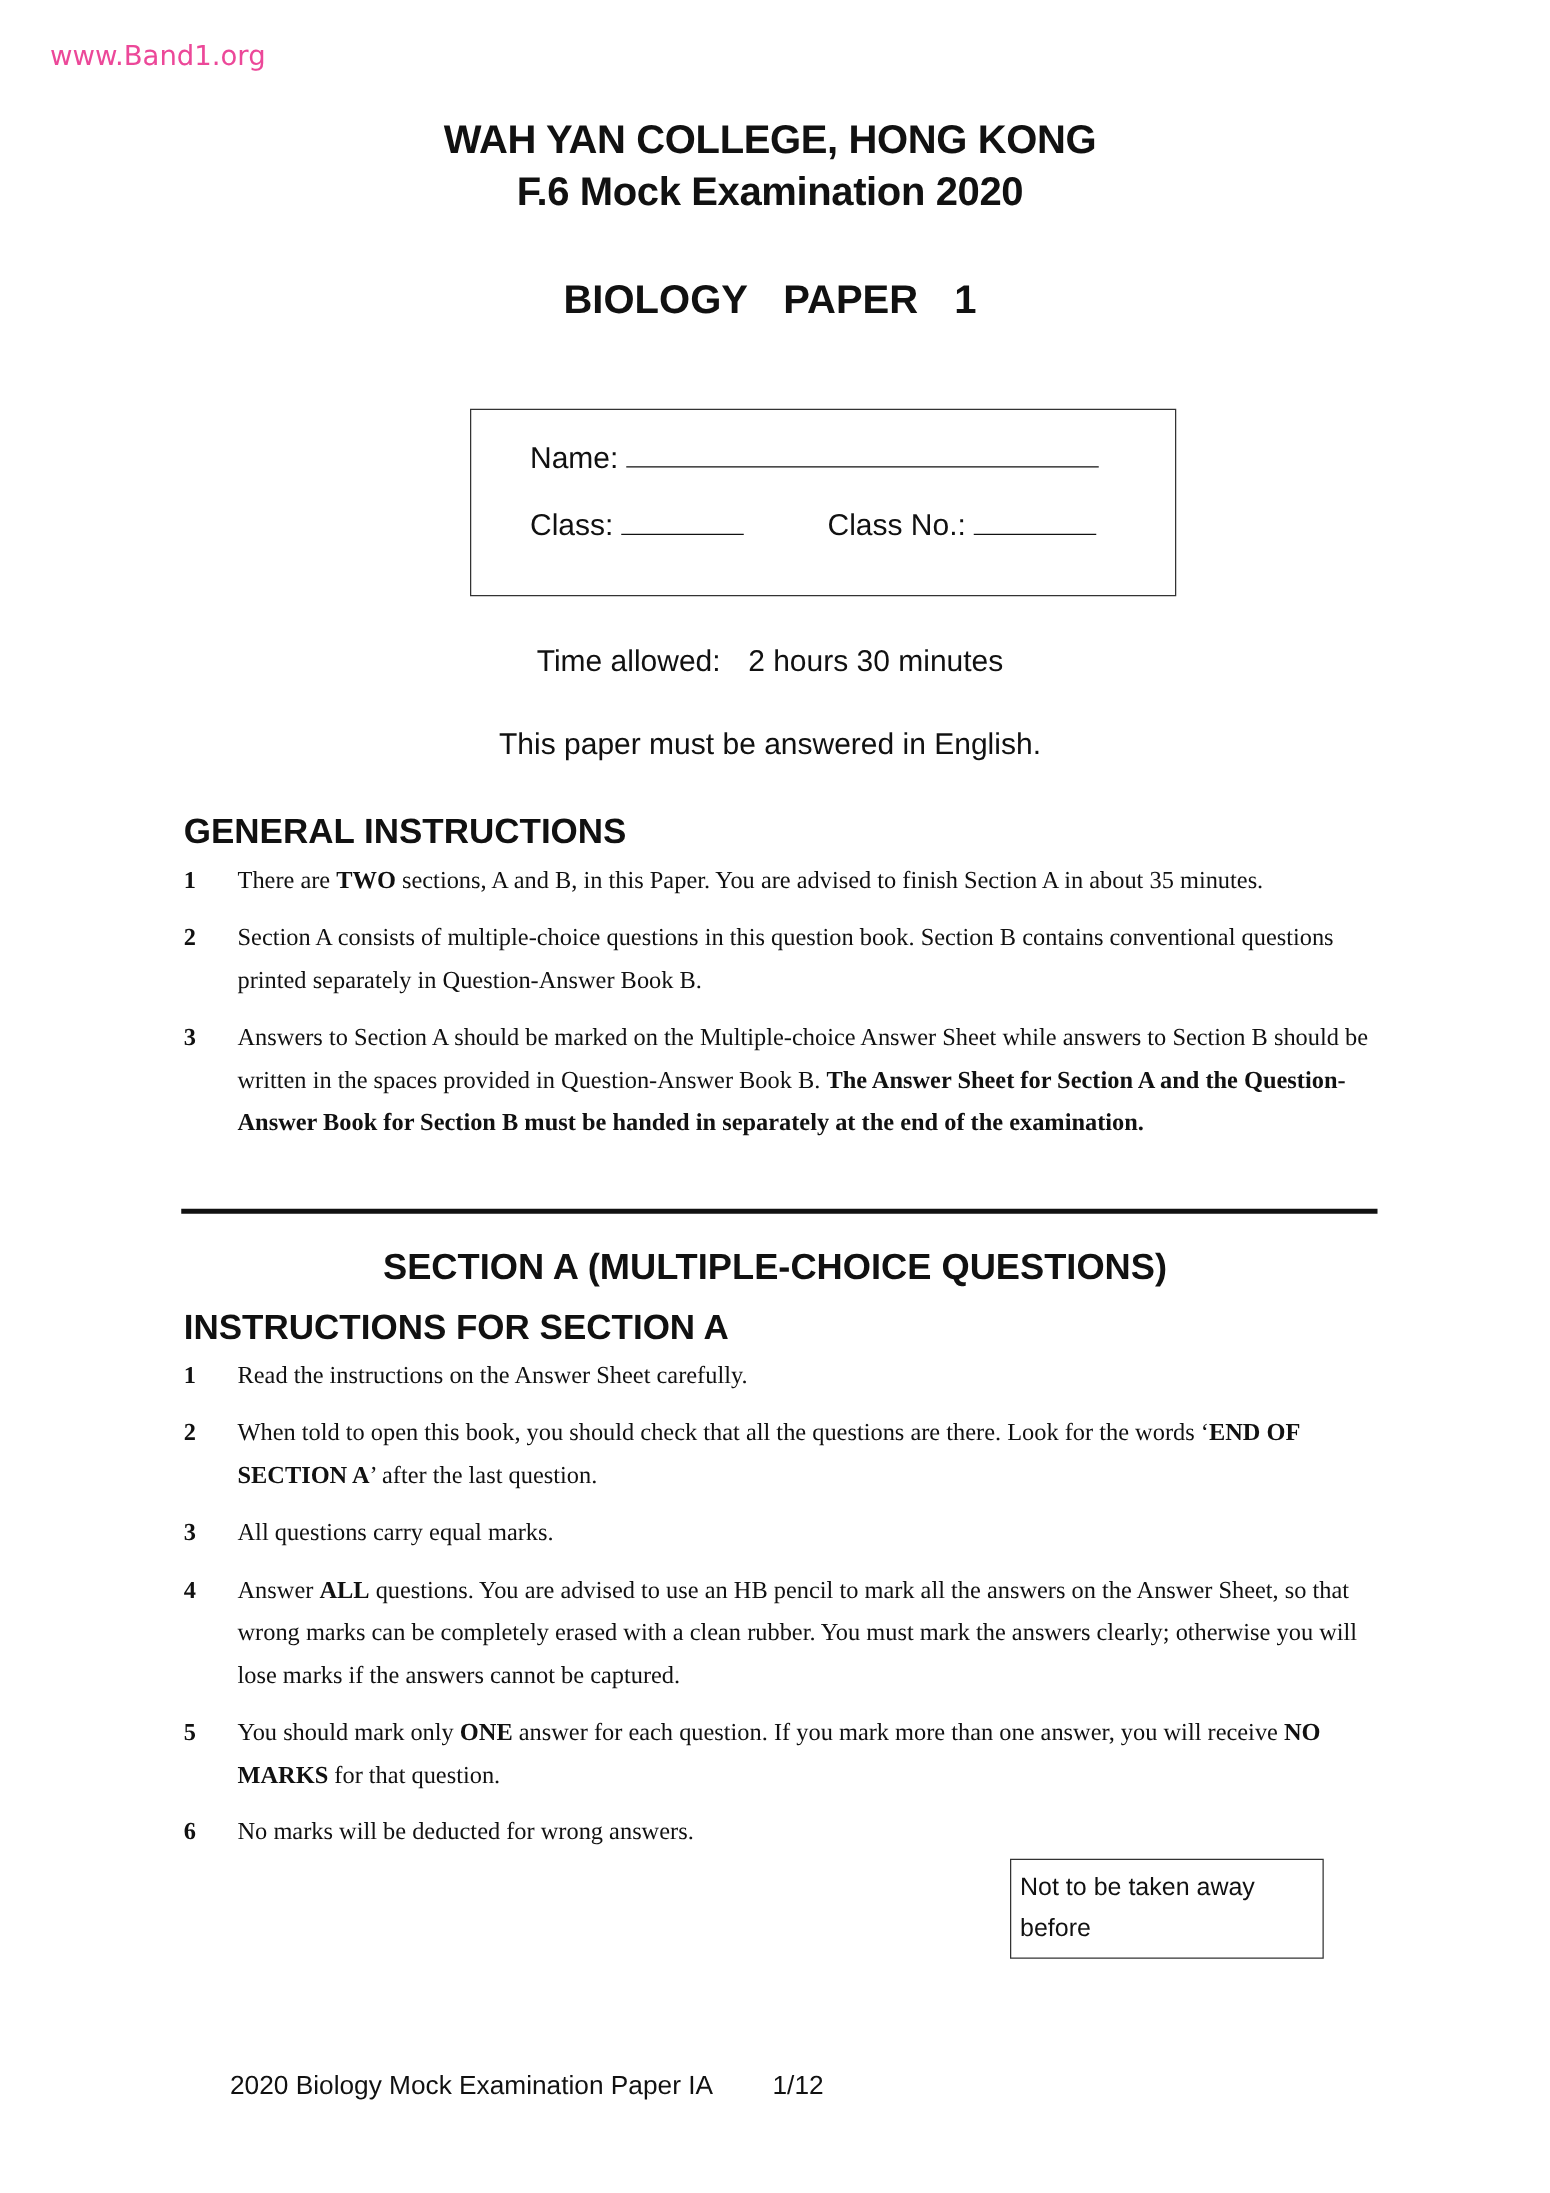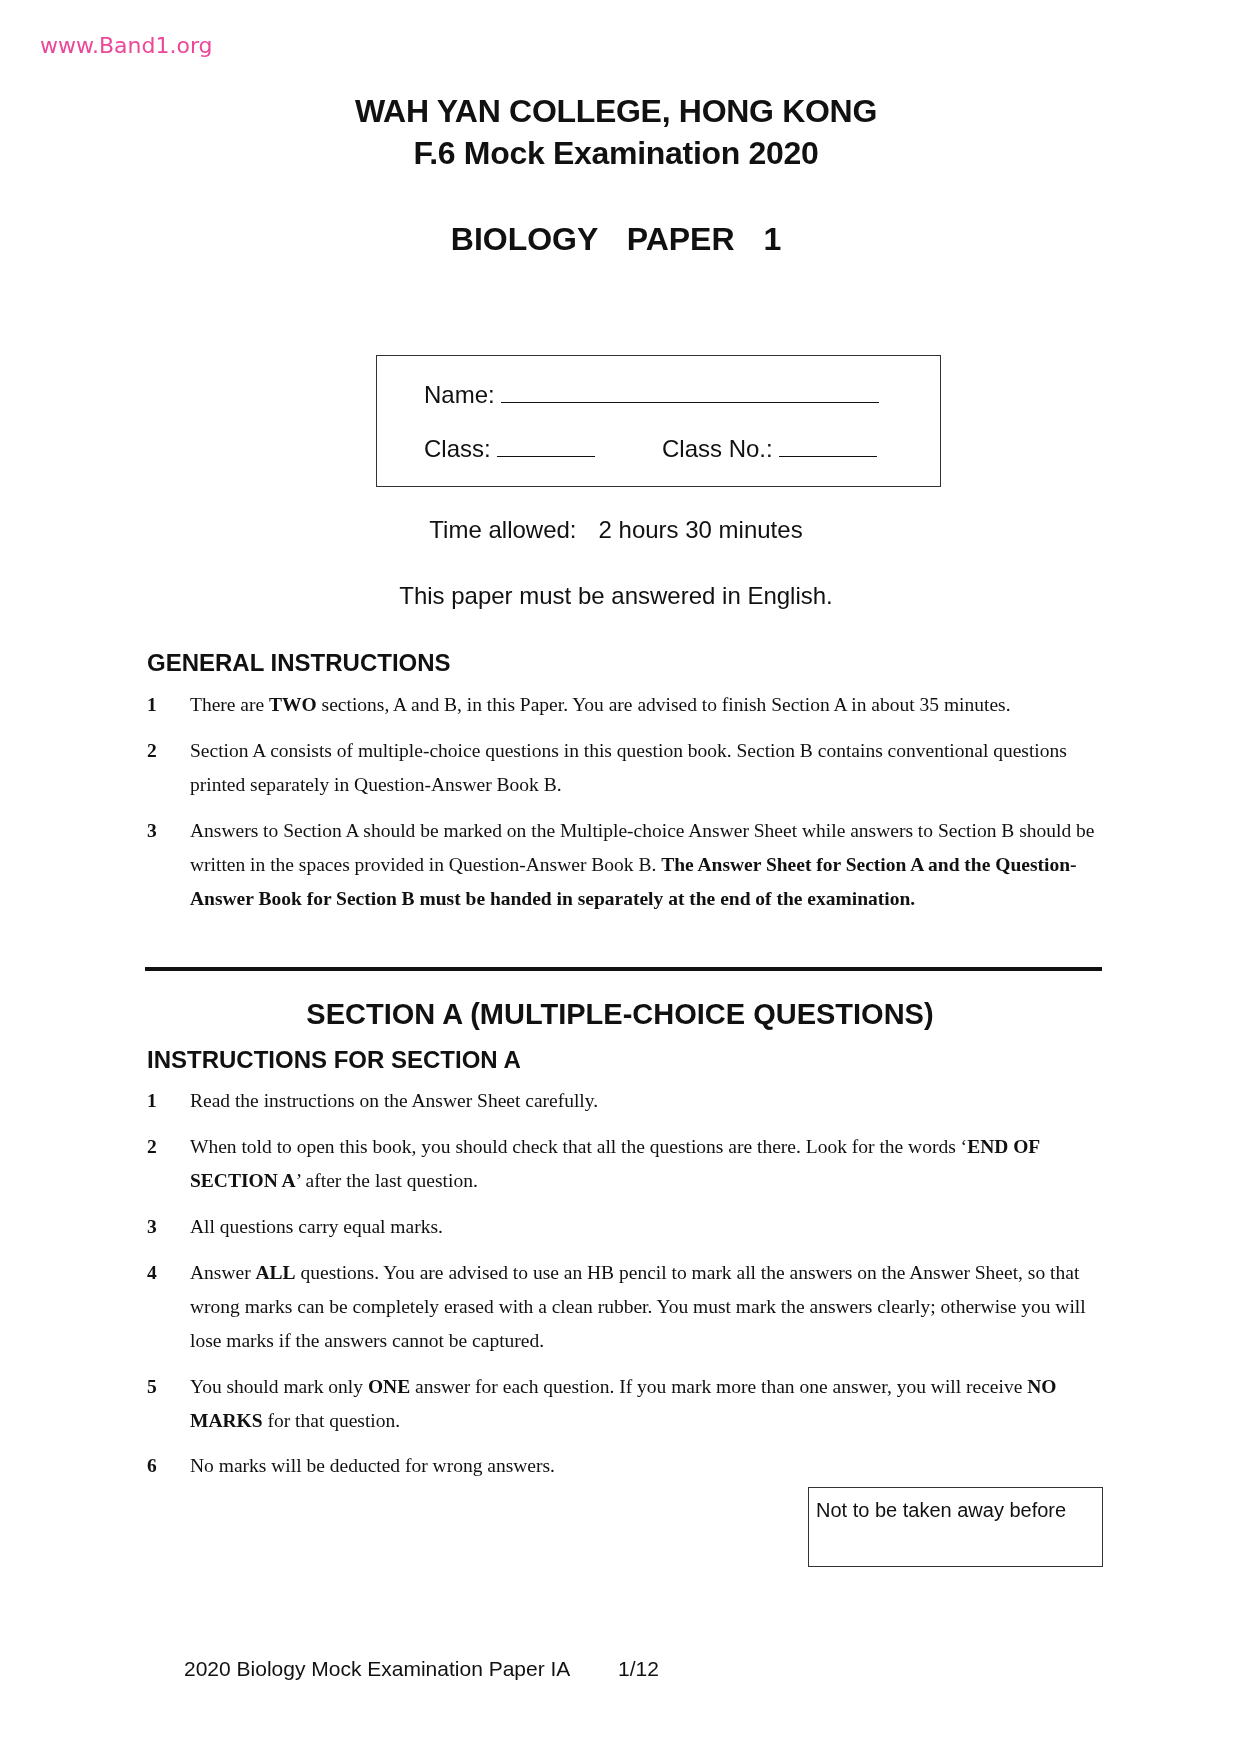--- a/index.html
+++ b/index.html
@@ -3,39 +3,39 @@
 <meta charset="utf-8">
 <style>
   html, body { margin:0; padding:0; background:#ffffff; }
   body { width:1240px; height:1754px; position:relative; overflow:hidden; color:#111; }
   .abs { position:absolute; }
   .watermark { left:40px; top:33px; font-family:"DejaVu Sans", sans-serif; font-size:22px; color:#ec4899; }
   .center-line { left:0; width:1232px; text-align:center; font-family:"Liberation Sans", sans-serif; }
   .t1 { top:93px; font-size:32px; font-weight:bold; letter-spacing:-0.3px; }
   .t2 { top:135px; font-size:32px; font-weight:bold; letter-spacing:-0.3px; }
   .t3 { top:221px; font-size:32px; font-weight:bold; word-spacing:20px; }
-  .infobox { left:376px; top:327px; width:565px; height:132px; border:1.5px solid #333; box-sizing:border-box;margin-top:28px; }
+  .infobox { left:376px; top:327px; width:565px; height:150px; border:1.5px solid #333; box-sizing:border-box; }
   .infobox .row { position:absolute; left:47px; font-family:"Liberation Sans", sans-serif; font-size:24px; }
   .infobox .r1 { top:25px; }
   .infobox .r2 { top:79px; }
   .infobox .r2b { left:285px; }
   .line { display:inline-block; border-bottom:1.5px solid #111; vertical-align:baseline; margin-left:6px; height:18px; }
   .time { top:516px; font-size:24px; }
   .time .gap { display:inline-block; width:22px; }
   .eng { top:582px; font-size:24px; }
-  .heading { left:147px; font-family:"Liberation Sans", sans-serif; font-weight:bold; font-size:24px; }
+  .heading { left:147px; font-family:"Liberation Sans", sans-serif; font-weight:bold; font-size:28px; }
   .h-general { top:649px; }
   .h-instrA { top:1046px; }
   .item { position:absolute; left:147px; width:960px; font-family:"Liberation Serif", serif; font-size:19.5px; line-height:34px; }
   .item .num { position:absolute; left:0; top:0; font-weight:bold; }
   .item .txt { margin-left:43px; display:block; }
   .item b { font-weight:bold; }
   .rule { left:145px; top:967px; width:957px; height:4px; background:#111; }
   .secA { top:998px; font-size:29px; font-weight:bold; left:0; width:1240px; text-align:center; font-family:"Liberation Sans", sans-serif; }
-  .notbox { left:808px; top:1487px; width:295px; height:80px; border:1.5px solid #333; box-sizing:border-box; padding:6px 0 0 7px; font-family:"Liberation Sans", sans-serif; font-size:20px; line-height:33px; }
+  .notbox { left:808px; top:1487px; width:251px; height:80px; border:1.5px solid #333; box-sizing:border-box; padding:6px 0 0 7px; font-family:"Liberation Sans", sans-serif; font-size:20px; line-height:33px; }
   .footer { left:147px; top:1657px; font-family:Liberation Sans, sans-serif; font-size:21px;margin-left:37px; }
   .footer .page { position:absolute; left:434px; top:0; white-space:nowrap; }
 </style>
 </head>
 <body>
 
 <div class="abs watermark">www.Band1.org</div>
 
 <div class="abs center-line t1">WAH YAN COLLEGE, HONG KONG</div>
 <div class="abs center-line t2">F.6 Mock Examination 2020</div>

